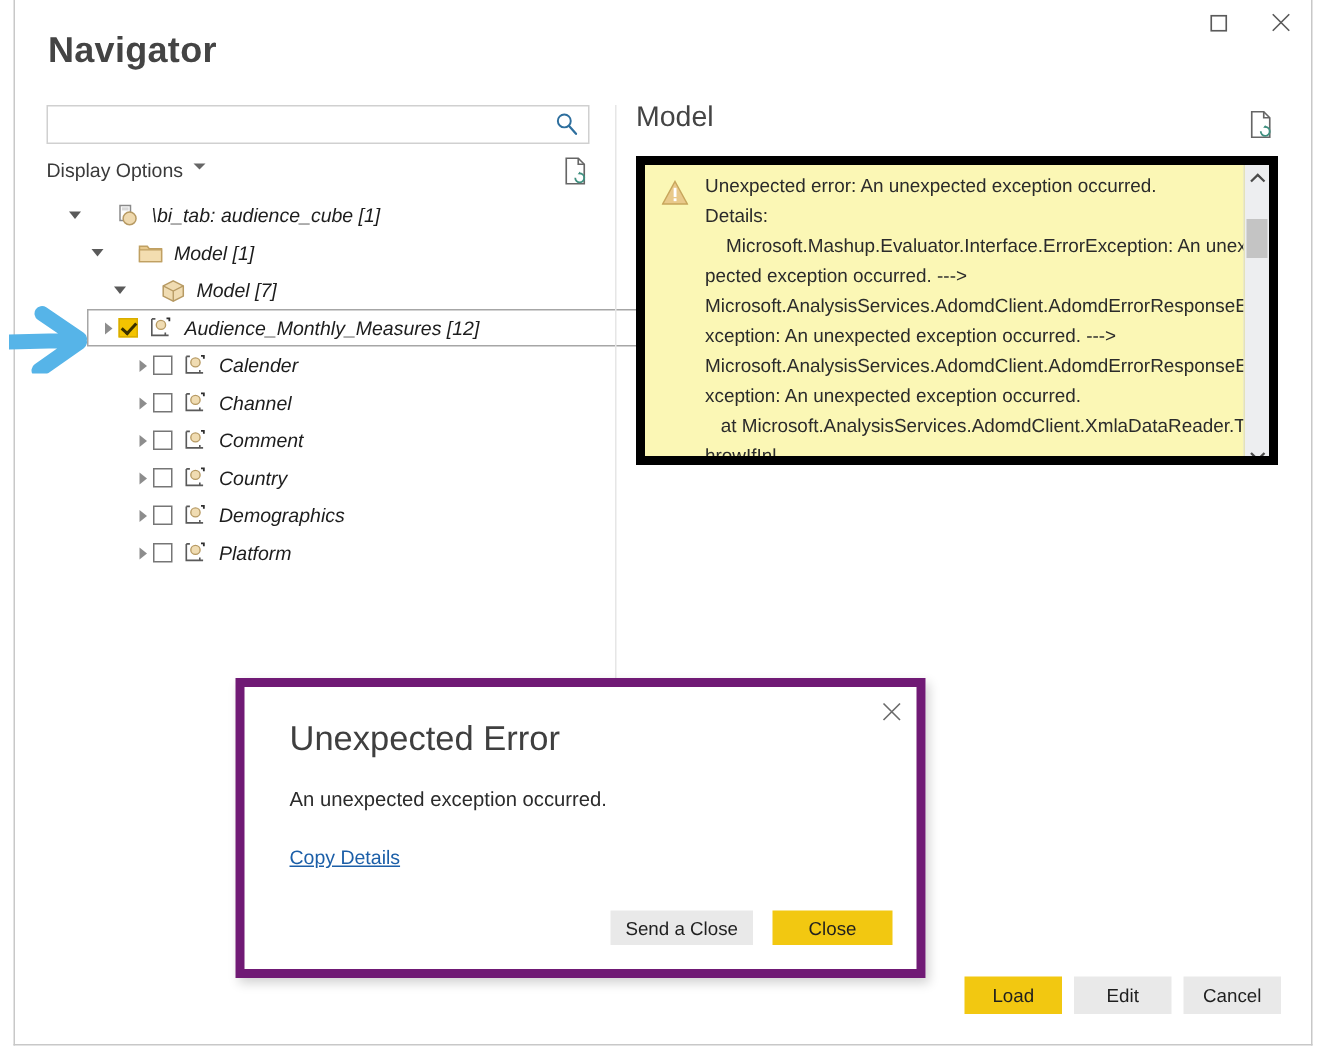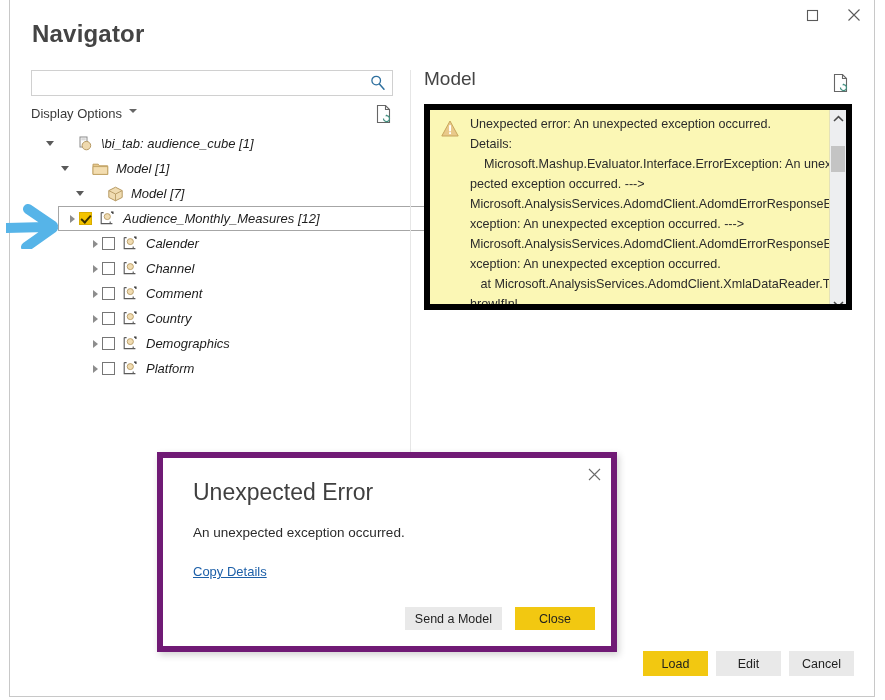--- a/index.html
+++ b/index.html
@@ -637,21 +637,21 @@
   <div class="modal">
     <div class="modal-close">
       <svg width="13" height="13" viewBox="0 0 13 13">
         <path d="M1 1 L12 12 M12 1 L1 12" stroke="#6a6a6a" stroke-width="1.1" fill="none"></path>
       </svg>
     </div>
     <div class="modal-title">Unexpected Error</div>
     <div class="modal-msg">An unexpected exception occurred.</div>
     <div class="modal-link">Copy Details</div>
     <div class="modal-actions">
-      <button class="btn">Send a Model</button>
+      <button class="btn">Send a Close</button>
       <button class="btn primary">Close</button>
     </div>
   </div>
 
   <div class="bottom-actions">
     <button class="btn-wide primary">Load</button>
     <button class="btn-wide">Edit</button>
     <button class="btn-wide">Cancel</button>
   </div>
 

